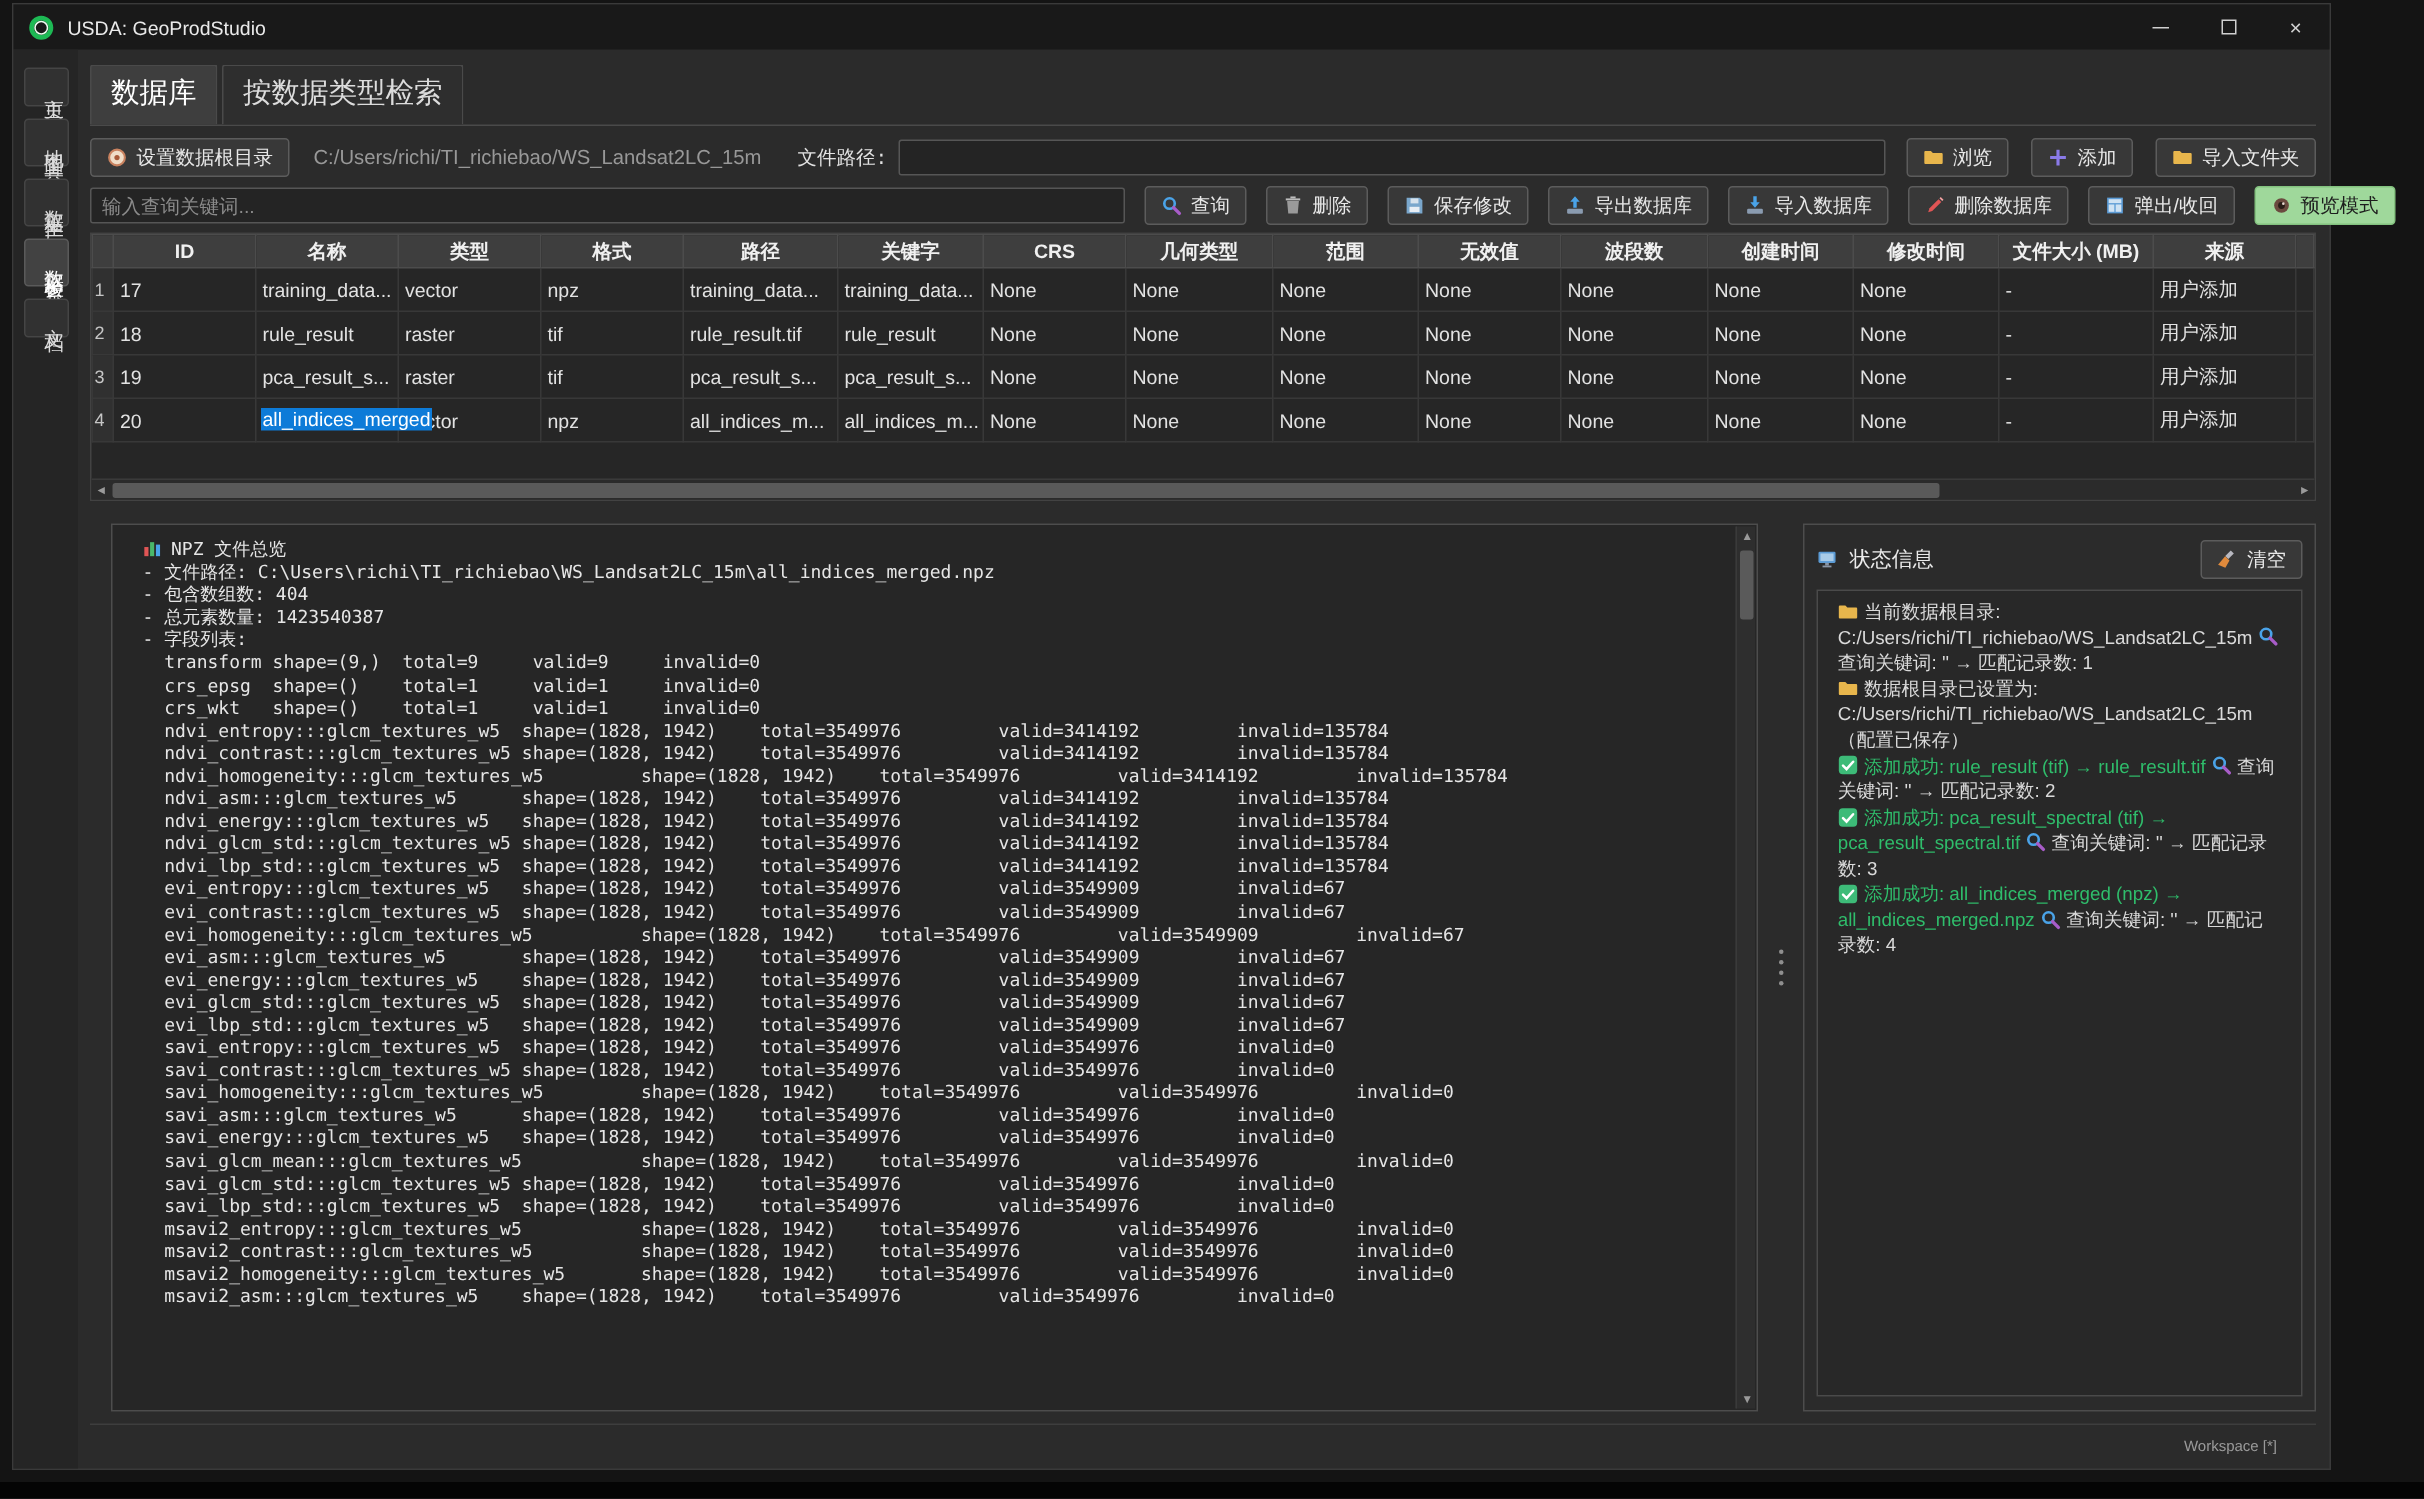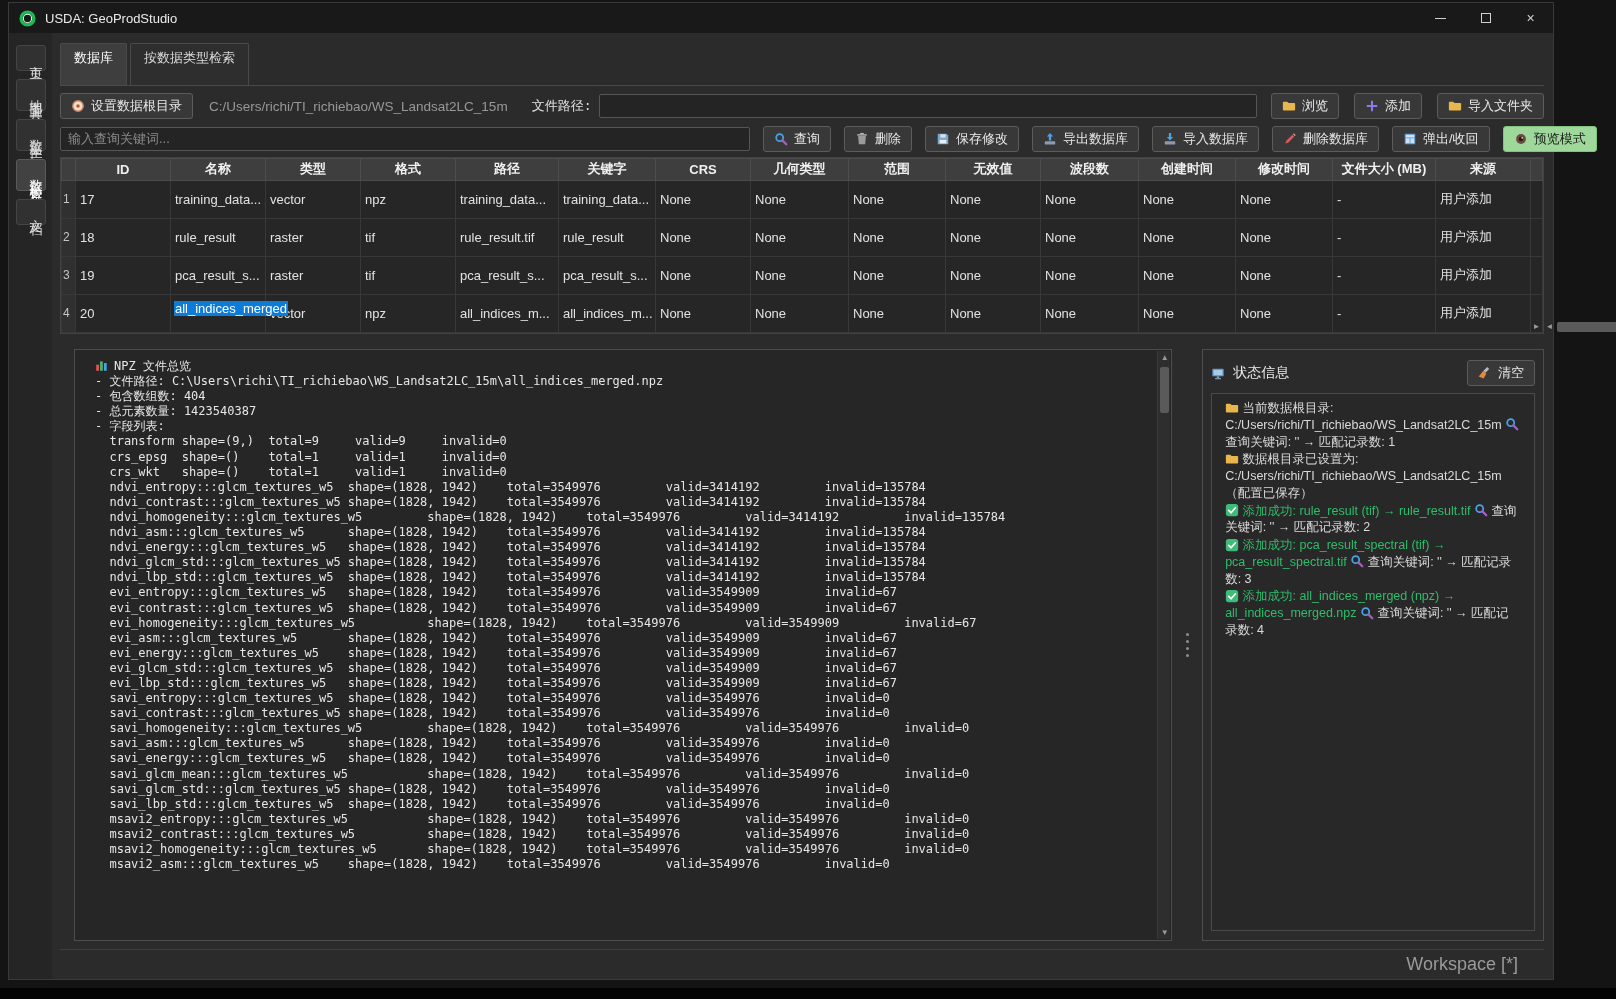--- a/index.html
+++ b/index.html
@@ -17,39 +17,39 @@
   .wc-max { width:10px; height:10px; border:1px solid #d0d0d0; display:inline-block; }
 
   .main { flex:1; display:flex; min-height:0; }
   .sidebar { width:43px; background:#252525; padding-top:12px; display:flex; flex-direction:column; align-items:center; gap:8px; flex:none; }
   .side-tab { writing-mode:vertical-rl; text-orientation:upright; padding:9px 0; width:30px; text-align:center;
               background:#313131; border:1px solid #454545; border-radius:3px; color:#dcdcdc; font-size:13px; letter-spacing:3px; }
   .side-tab.active { background:#424242; border-color:#5a5a5a; color:#fff; }
 
   .content { flex:1; display:flex; flex-direction:column; padding:0 9px 0 8px; min-width:0; }
   .tabbar { margin-top:10px; display:flex; gap:3px; border-bottom:1px solid #4a4a4a; }
-  .tab { padding:5px 13px 18px; background:#2e2e2e; border:1px solid #4a4a4a; border-bottom:none; color:#dcdcdc; font-size:13px; border-radius:2px 2px 0 0; }
+  .tab { padding:5px 13px 8px; background:#2e2e2e; border:1px solid #4a4a4a; border-bottom:none; color:#dcdcdc; font-size:19px; border-radius:2px 2px 0 0; }
   .tab.active { background:#3e3e3e; color:#fff; }
 
   .toolbar1 { margin-top:6px; display:flex; align-items:center; height:30px; }
   .btn { display:inline-flex; align-items:center; gap:6px; background:#383838; border:1px solid #5c5c5c; border-radius:3px;
          color:#e8e8e8; font-size:13px; padding:0 10px; height:26px; white-space:nowrap; }
   .btn svg { width:15px; height:15px; flex:none; }
   .btn.accent { background:#9fd89b; border-color:#83c27f; color:#1d1d1d; }
   .path-text { color:#989898; font-size:13.5px; margin-left:16px; }
   .fp-label { color:#e2e2e2; font-size:13px; margin-left:24px;font-family:Liberation Mono, monospace; }
   .text-input { background:#242424; border:1px solid #565656; border-radius:2px; height:24px; color:#ddd; padding:0 7px; font-size:13px; outline:none; }
   .text-input::placeholder { color:#8a8a8a; }
   .fp-input { flex:1; margin-left:8px; margin-right:14px; }
   .tb1-btns { display:flex; gap:15px; }
 
   .toolbar2 { margin-top:5px; display:flex; align-items:center; gap:13px; }
   .search-input { width:690px; flex:none; }
 
-  .tablewidget { margin-top:5px; border:1px solid #424242; height:185px; display:flex; flex-direction:row; background:#262626; }
+  .tablewidget { margin-top:5px; border:1px solid #424242; height:185px; display:flex; flex-direction:column; background:#262626; }
   table { border-collapse:collapse; table-layout:fixed; width:100%; font-size:13px; color:#e2e2e2; }
   th { background:#3e3e3e; font-weight:bold; height:22px; border:1px solid #4c4c4c; text-align:center; padding:0 2px;
        overflow:hidden; white-space:nowrap; font-size:13px; color:#f0f0f0; }
   td { height:29px; border:1px solid #383838; padding:0 4px; overflow:hidden; white-space:nowrap; }
   td.rownum { background:#303030; color:#c6c6c6; padding:0 1px; font-size:12px; }
   td.editing { position:relative; overflow:visible; }
   td.editing .sel { position:absolute; left:3px; top:6px; background:#0d7bd8; color:#fff; padding:0 1px; white-space:nowrap; z-index:2; }
 
   .hscroll { margin-top:auto; height:14px; background:#2b2b2b; border-top:1px solid #3a3a3a; position:relative; }
   .hs-arrow { position:absolute; top:0; width:13px; height:13px; color:#9a9a9a; font-size:8px; display:flex; align-items:center; justify-content:center; }
@@ -72,21 +72,21 @@
   .status-head svg { width:16px; height:16px; }
   .status-title { color:#eaeaea; font-size:14px; }
   .clear-btn { margin-left:auto; }
   .status-box { flex:1; margin-top:5px; border:1px solid #4a4a4a; background:#282828; padding:6px 13px; overflow:hidden;
                 color:#dadada; font-size:12.5px; line-height:1.34; }
   .msg { margin-bottom:1px; }
   .msg .ok { color:#2fbd6b; }
   .mic svg { width:14px; height:14px; vertical-align:-2.5px; }
 
   .statusbar { margin-top:8px; height:30px; border-top:1px solid #3e3e3e; display:flex; align-items:center;
-               justify-content:flex-end; padding-right:26px; color:#9a9a9a; font-size:18px; flex:none; }
+               justify-content:flex-end; padding-right:26px; color:#9a9a9a; font-size:10px; flex:none; }
   .taskbar { position:absolute; left:0; right:0; bottom:0; height:11px; background:#040404; }
 </style>
 </head>
 <body>
 
 <div class="desktop">
   <div class="window">
 
     <div class="titlebar">
       <span class="logo">

